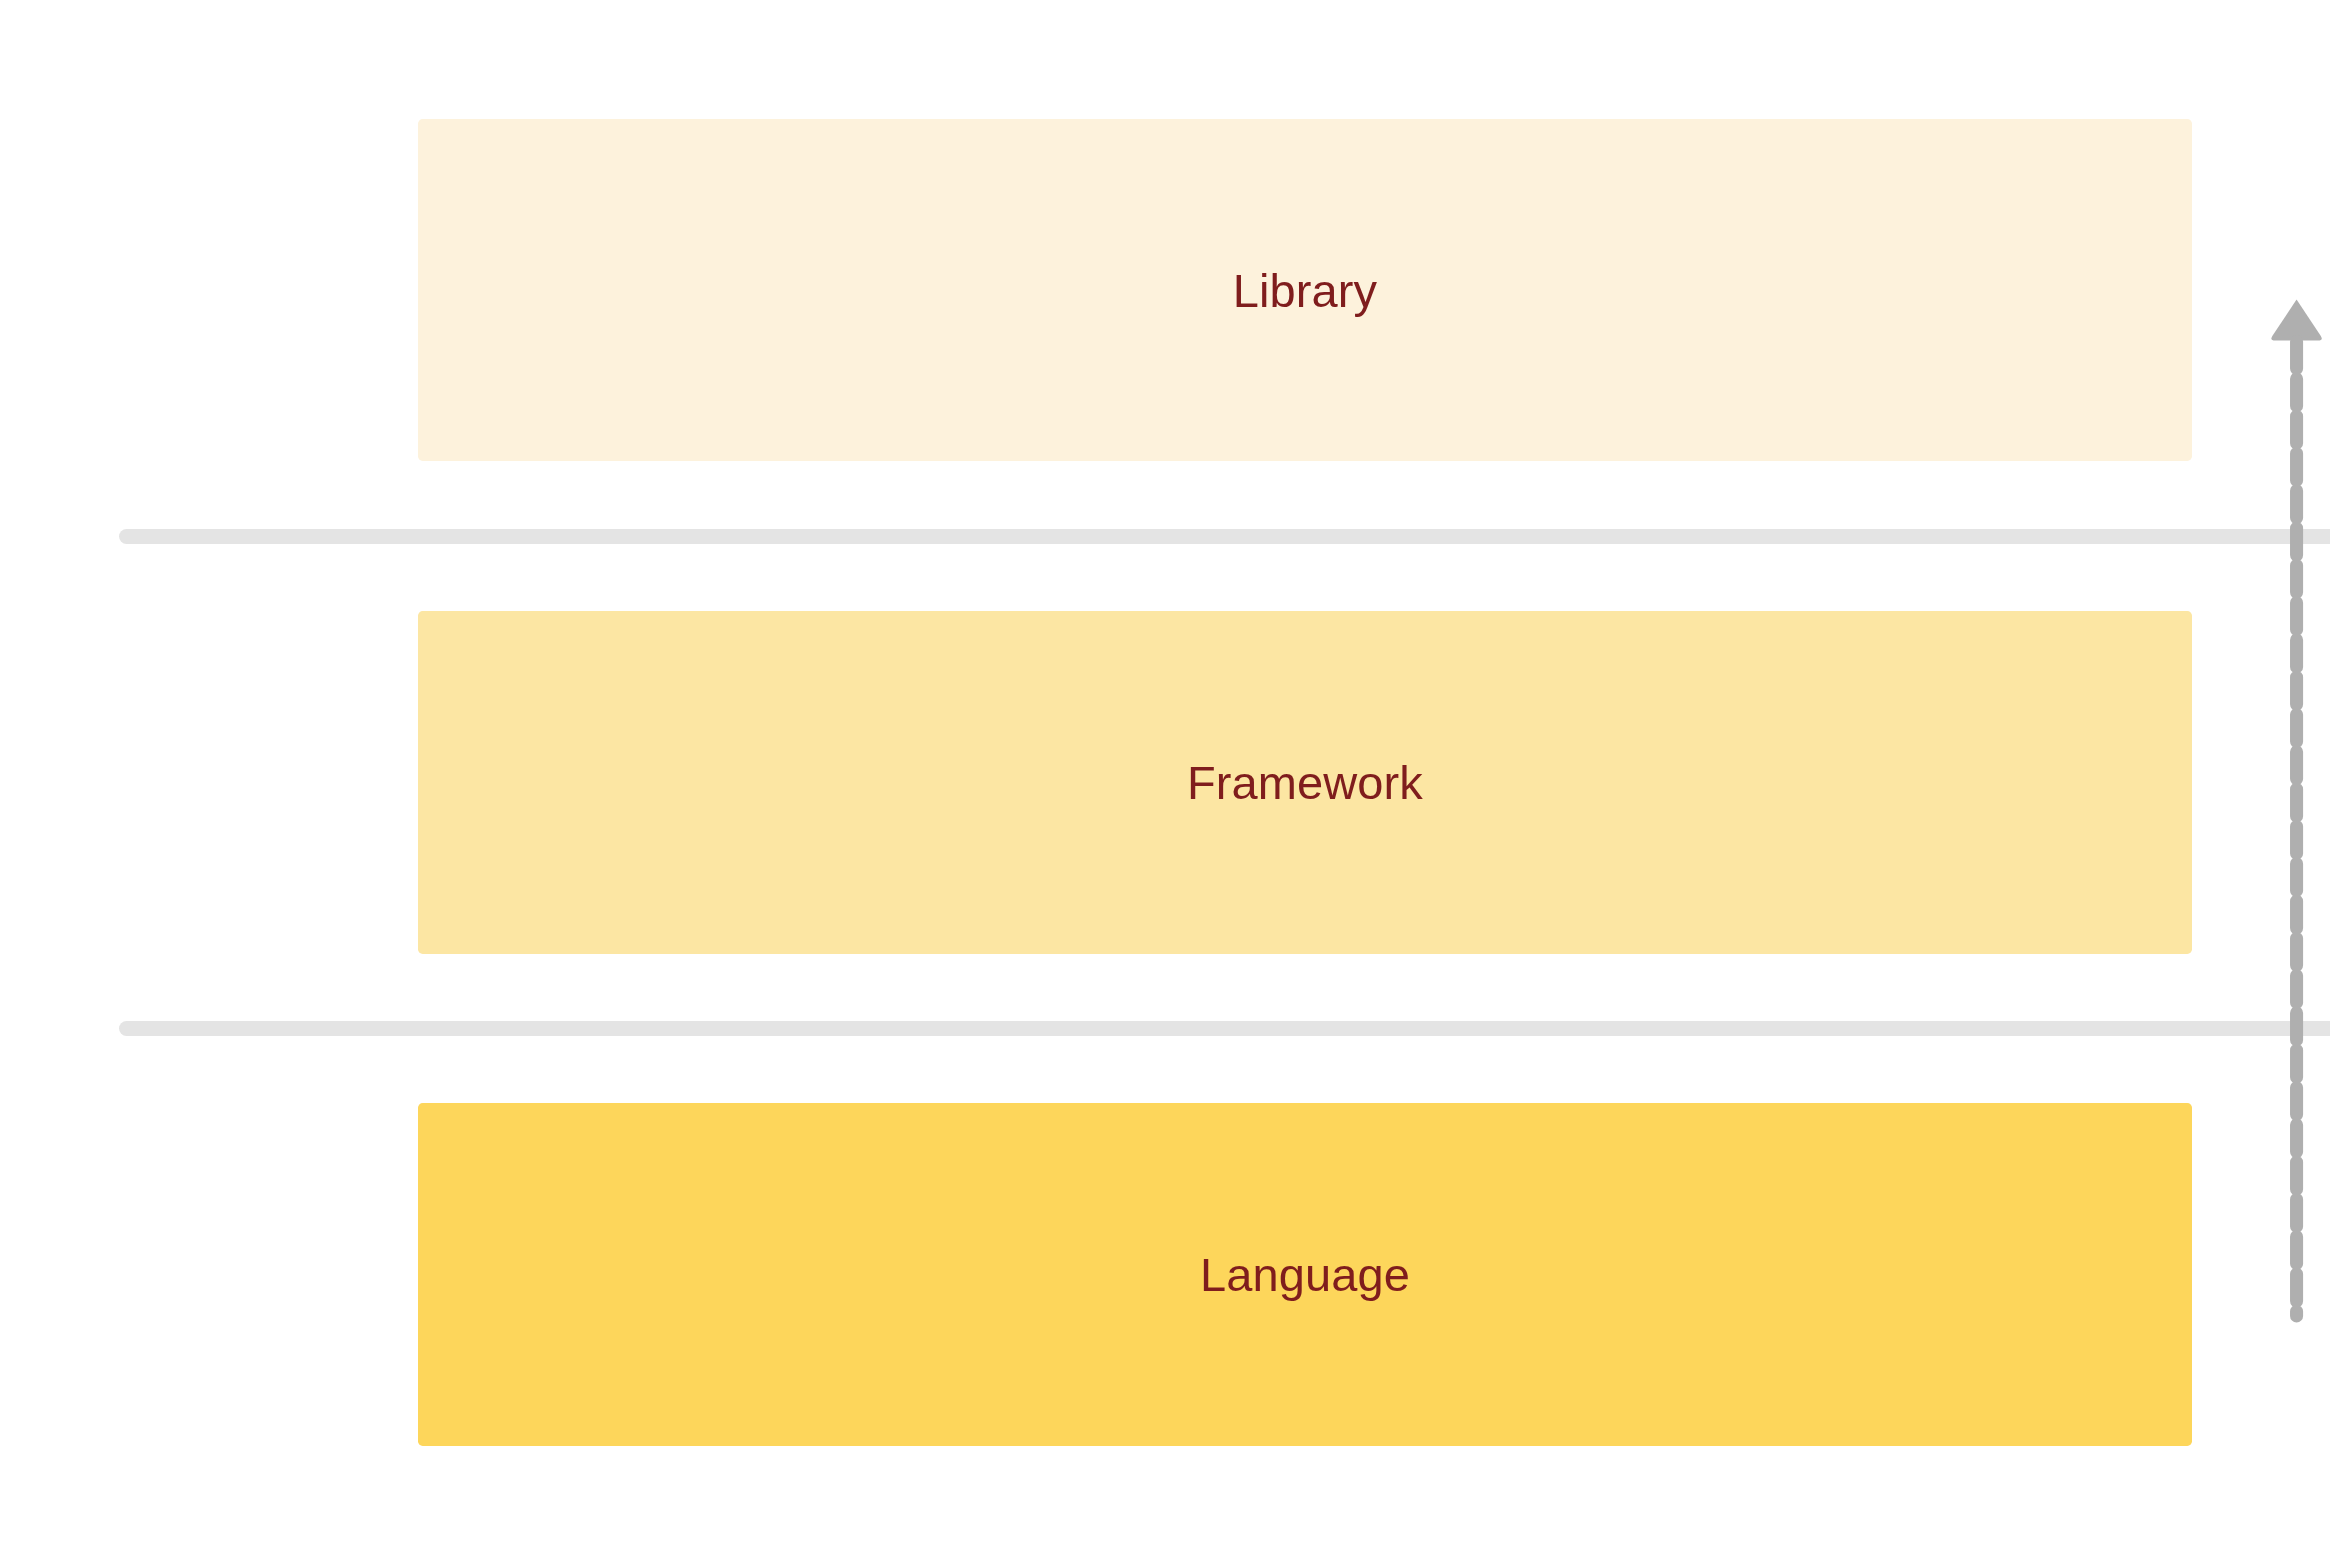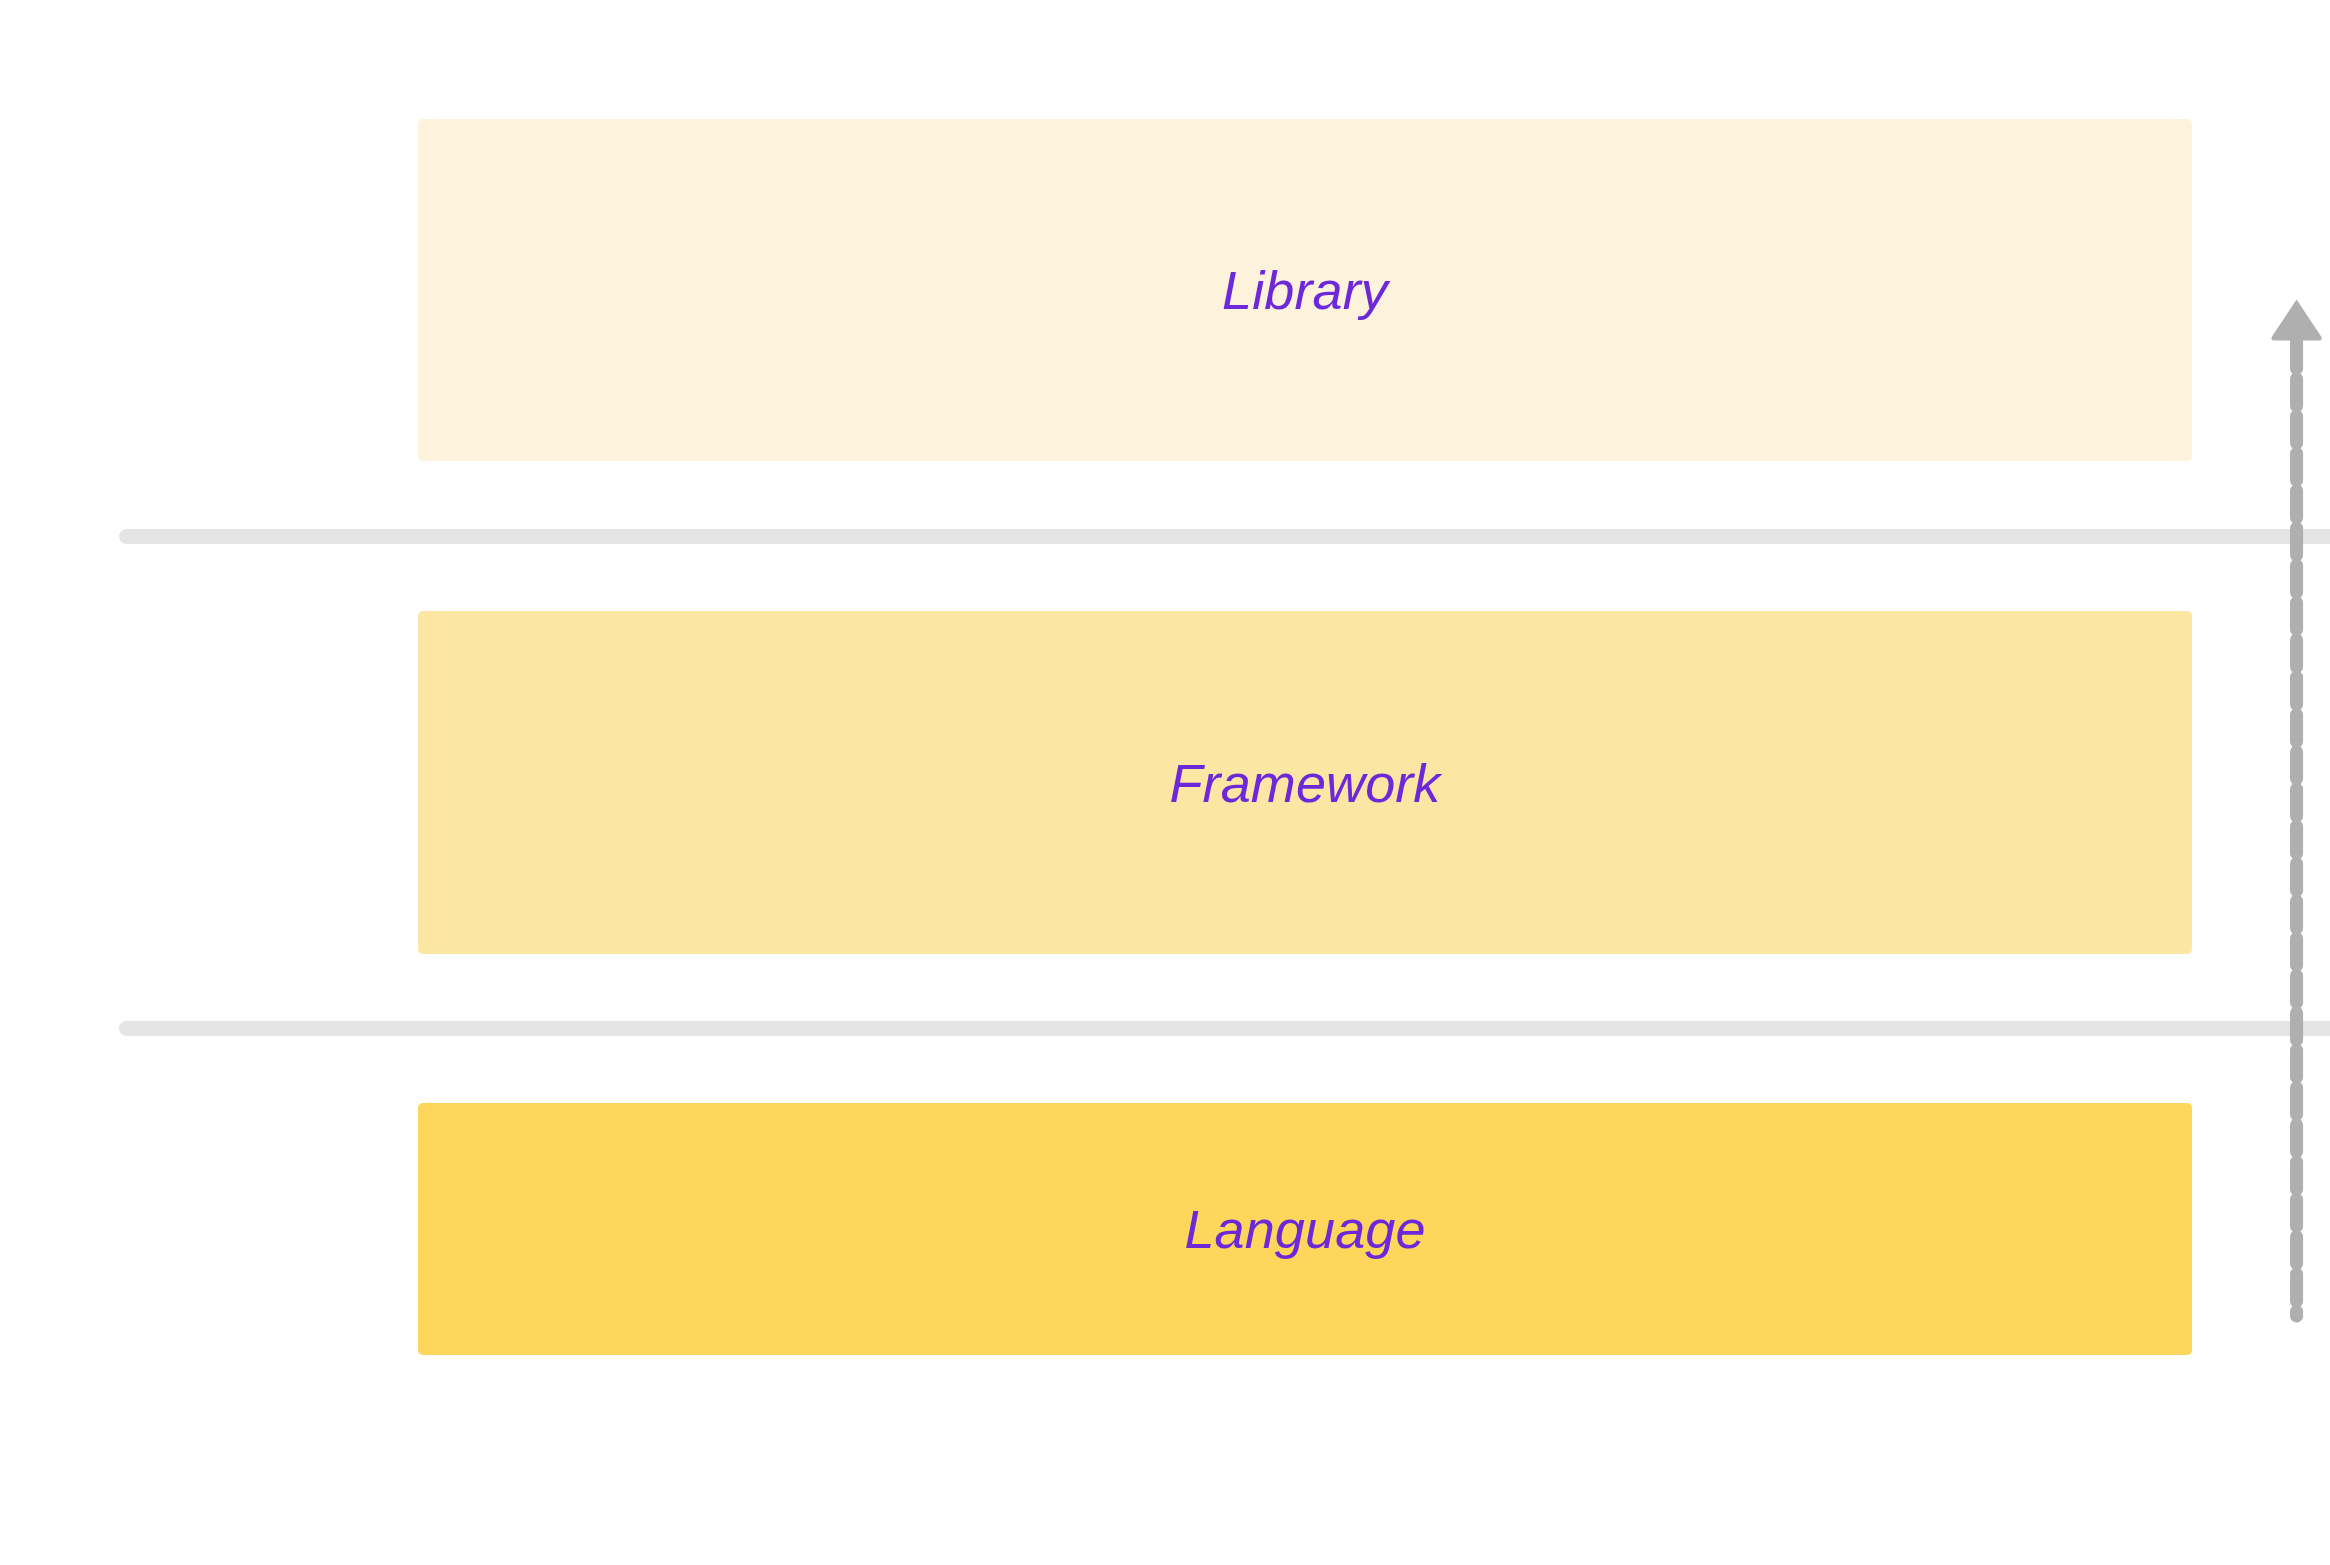--- a/index.html
+++ b/index.html
@@ -27,33 +27,32 @@
     position: absolute;
     left: 418px;
     width: 1774px;
     border-radius: 4.7px;
     display: flex;
     align-items: center;
     justify-content: center;
     box-sizing: border-box;
   }
   .layer-label {
-    font-size: 54px;
+    font-size: 47px;
     font-weight: 400;
     letter-spacing: 0.1px;
     line-height: 1;
-    color: #6d28d9;
+    color: #7f1d1d;
     white-space: nowrap;
     user-select: none;
-    font-style: italic;
   }
 
   #layer-box-library   { top: 119px;  height: 342px; }
   #layer-box-framework { top: 611px; height: 343px; align-items: center; }
-  #layer-box-language  { top: 1103px; height: 252px; }
+  #layer-box-language  { top: 1103px; height: 343px; }
 
   
   .divider-rule {
     position: absolute;
     left: 119px;
     width: 2372px;
     height: 15px;
     border-radius: 7.5px;
     background: #E4E4E4;
   }

